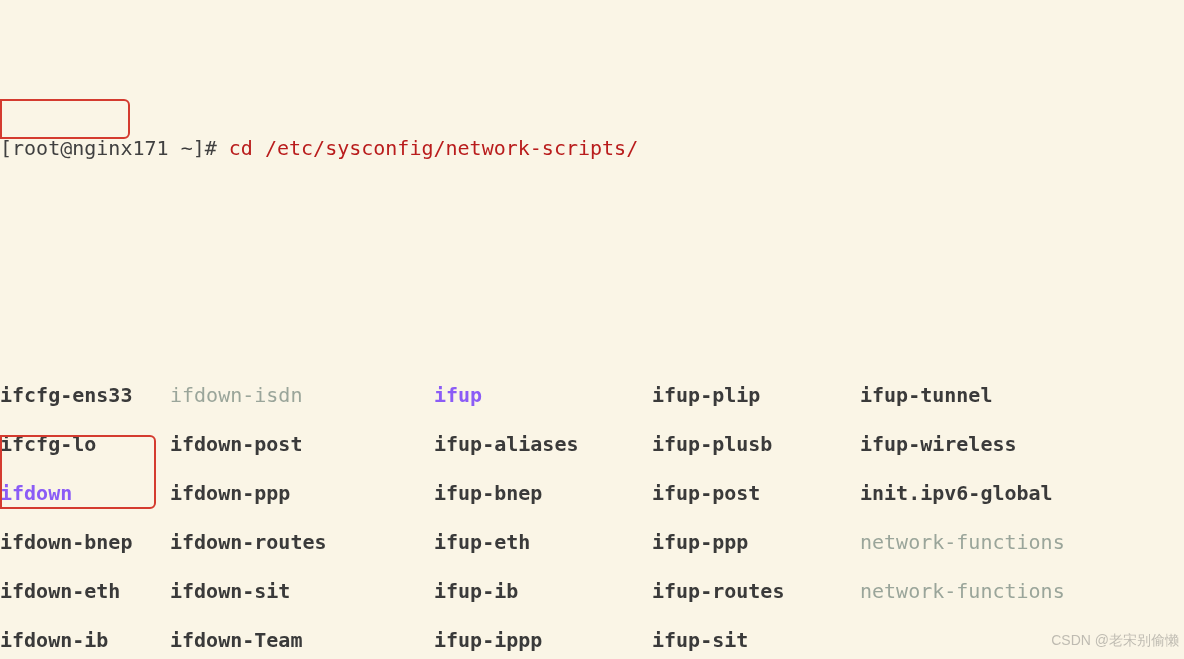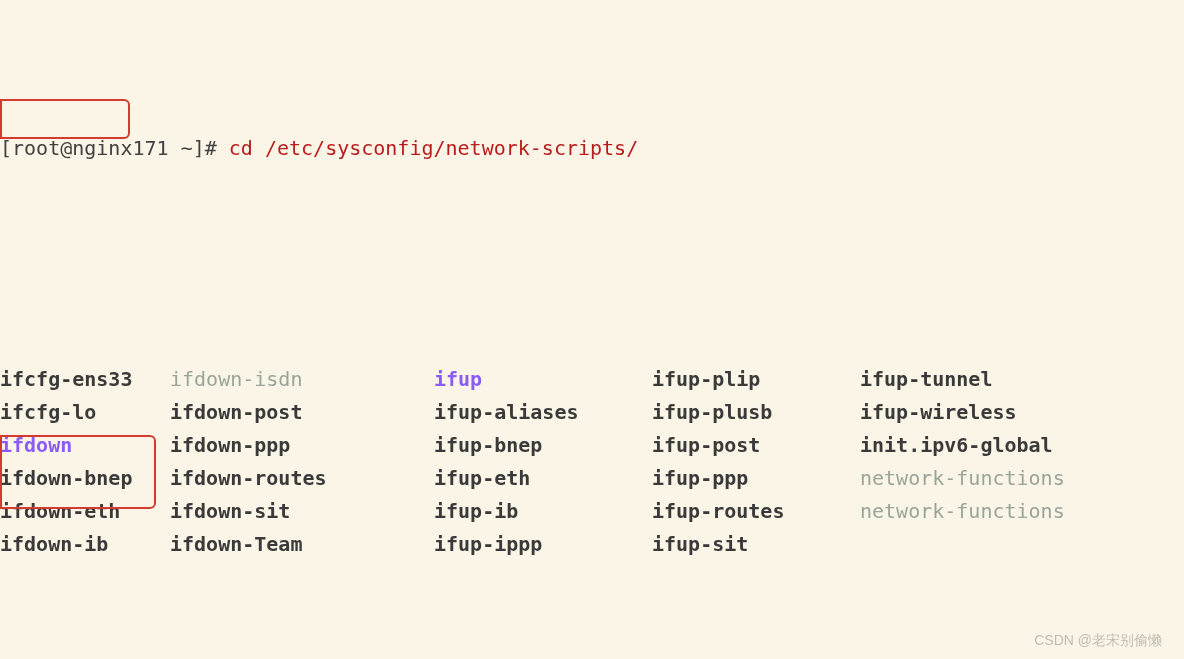--- a/index.html
+++ b/index.html
@@ -21,42 +21,42 @@
   }
   .row {
     display: block;
   }
   .prompt-br { color: #404040; font-weight: 400; }
   .prompt-path { color: #3a3a3a; font-weight: 400; }
   .cmd { color: #b91c1c; font-weight: 400; }
   .col {
     display: inline-block;
   }
-  .c1 { width: 170px; }
+  .c1 { width: 170px; margin-top: 16px; }
   .c2 { width: 264px; }
   .c3 { width: 218px; }
   .c4 { width: 208px; }
   .c5 { width: 320px; }
 
   .f-normal { color: #3a3a3a; font-weight: 700; }
   .f-dim { color: #9aa59a; font-weight: 400; }
   .f-link { color: #8b5cf6; font-weight: 700; }
 
   .box-red {
     position: absolute;
     border: 2px solid #d43b2f;
     border-radius: 6px;
     pointer-events: none;
   }
   #box1 { left: 0px; top: 99px; width: 126px; height: 36px; border-top-left-radius:0; border-bottom-left-radius:0; }
   #box2 { left: 0px; top: 435px; width: 152px; height: 70px; border-top-left-radius:0; border-bottom-left-radius:0; }
 
   .watermark {
     position: absolute;
-    right: 22px;
+    right: 5px;
     bottom: 2px;
     color: rgba(80,80,80,0.35);
     font-size: 14px;
     font-weight: 400;
     font-family: sans-serif;
     pointer-events: none;
   }
 </style>
 </head>
 <body>

